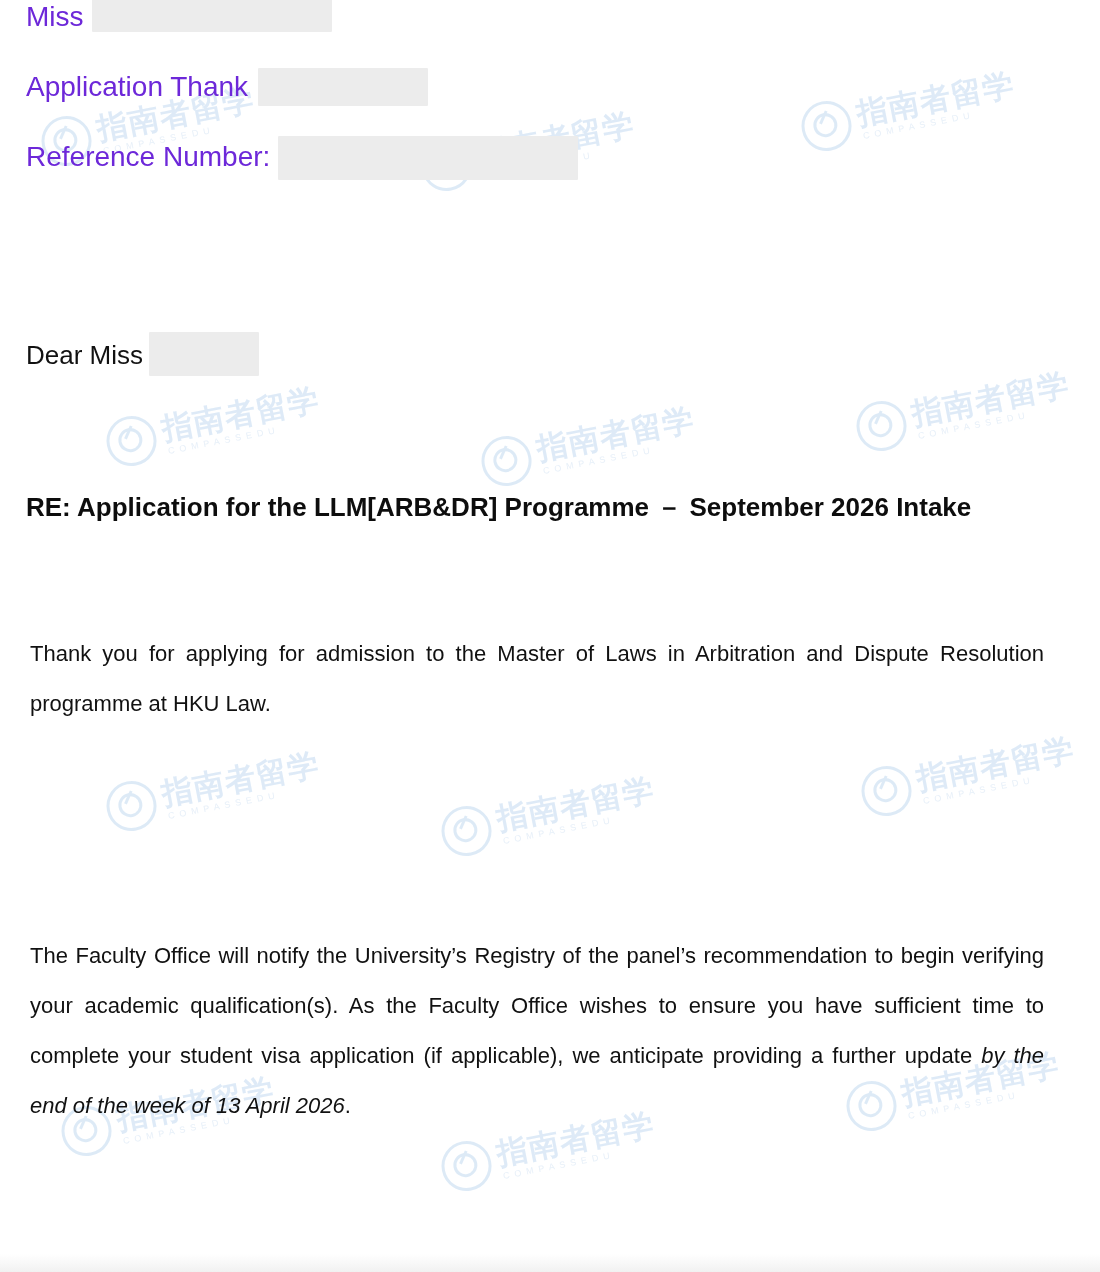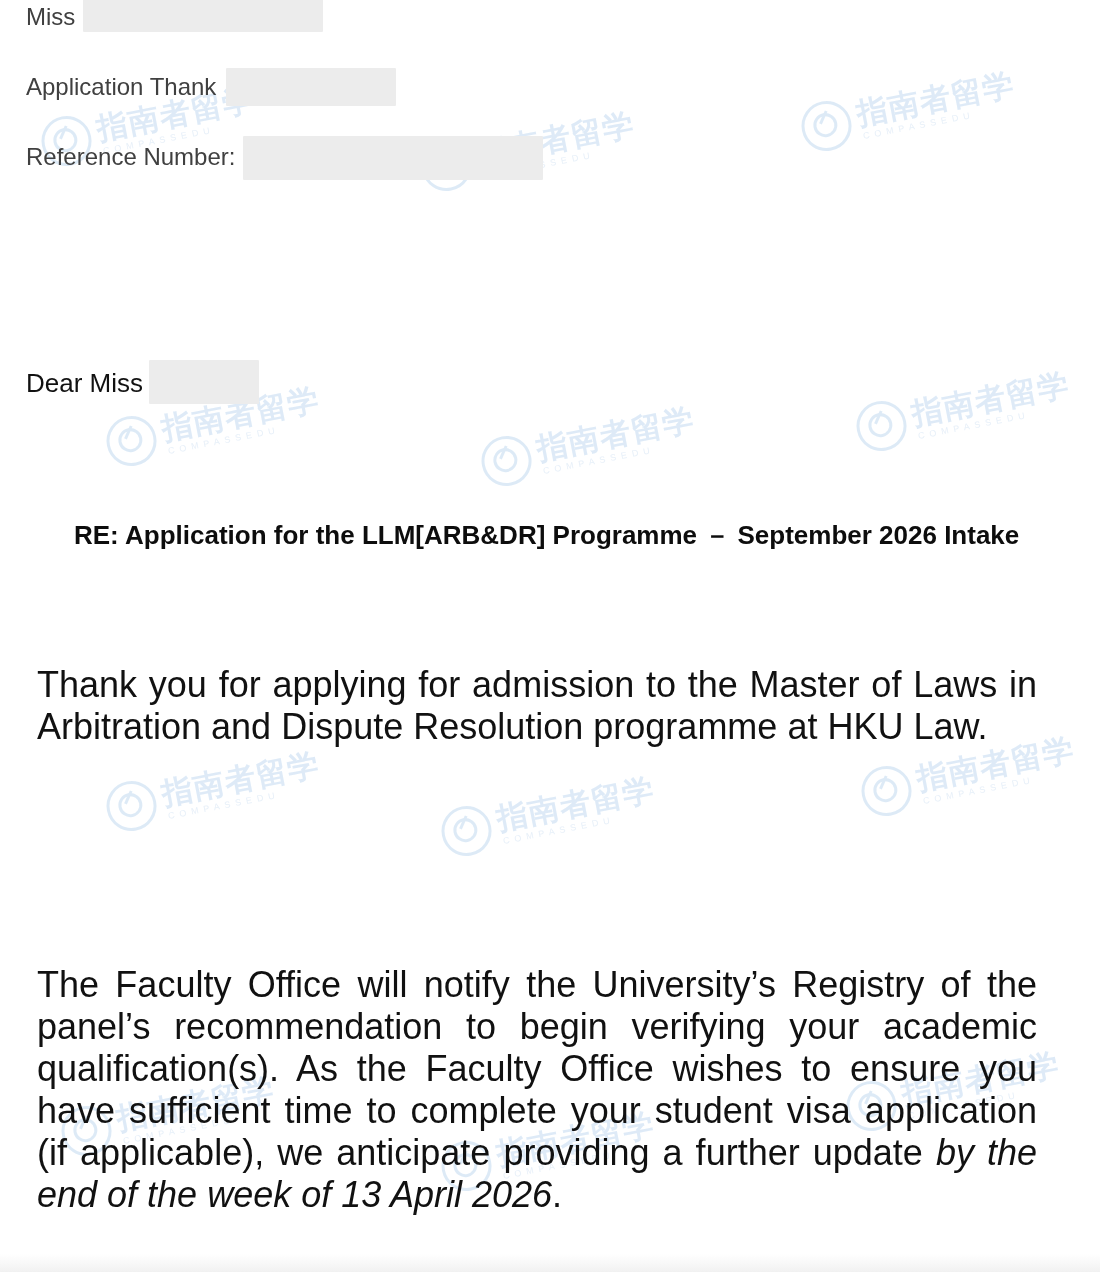--- a/index.html
+++ b/index.html
@@ -23,64 +23,62 @@
     z-index: 2;
     padding: 0 52px 0 26px;
     box-sizing: border-box;
   }
   .hdr-row {
     display: flex;
     align-items: flex-start;
     height: 70px;
   }
   .hdr-row .label {
-    font-size: 24px;
+    font-size: 28px;
     line-height: 34px;
-    color: #404040;
+    color: #6d28d9;
     text-align: center;
   }
   .redact {
     display: inline-block;
     background: #ececec;
     border-radius: 1px;
     vertical-align: middle;
   }
   .r1 { width: 240px; height: 36px; margin-left: 8px; margin-top: -4px; }
   .r2 { width: 170px; height: 38px; margin-left: 10px; margin-top: -2px; }
   .r3 { width: 300px; height: 44px; margin-left: 8px; margin-top: -4px; }
   .r4 { width: 110px; height: 44px; margin-left: 6px; margin-top: -6px; }
 
   .spacer-1 { height: 128px; }
   .salutation {
     height: 60px;
     font-size: 26px;
     line-height: 34px;
     color: #111;
-    margin-top: 28px;
   }
   .spacer-2 { height: 88px; }
 
   .subject {
     font-size: 26px;
     font-weight: bold;
     line-height: 43px;
     text-align: justify;
     text-align-last: left;
     color: #0d0d0d;
     max-width: 1026px;
-    margin-left: 48px;
   }
   .spacer-3 { height: 96px; }
 
   p.body {
-    font-size: 36px;
-    line-height: 42px;
+    font-size: 22px;
+    line-height: 50px;
     text-align: justify;
     text-align-last: left;
-    margin: 11px;
+    margin: 4px;
     color: #111;
     max-width: 1026px;
   }
   .gap-a { height: 98px; }
   .gap-b { height: 96px; }
   p.body em { }
 
   
   .wm-layer {
     position: absolute;

